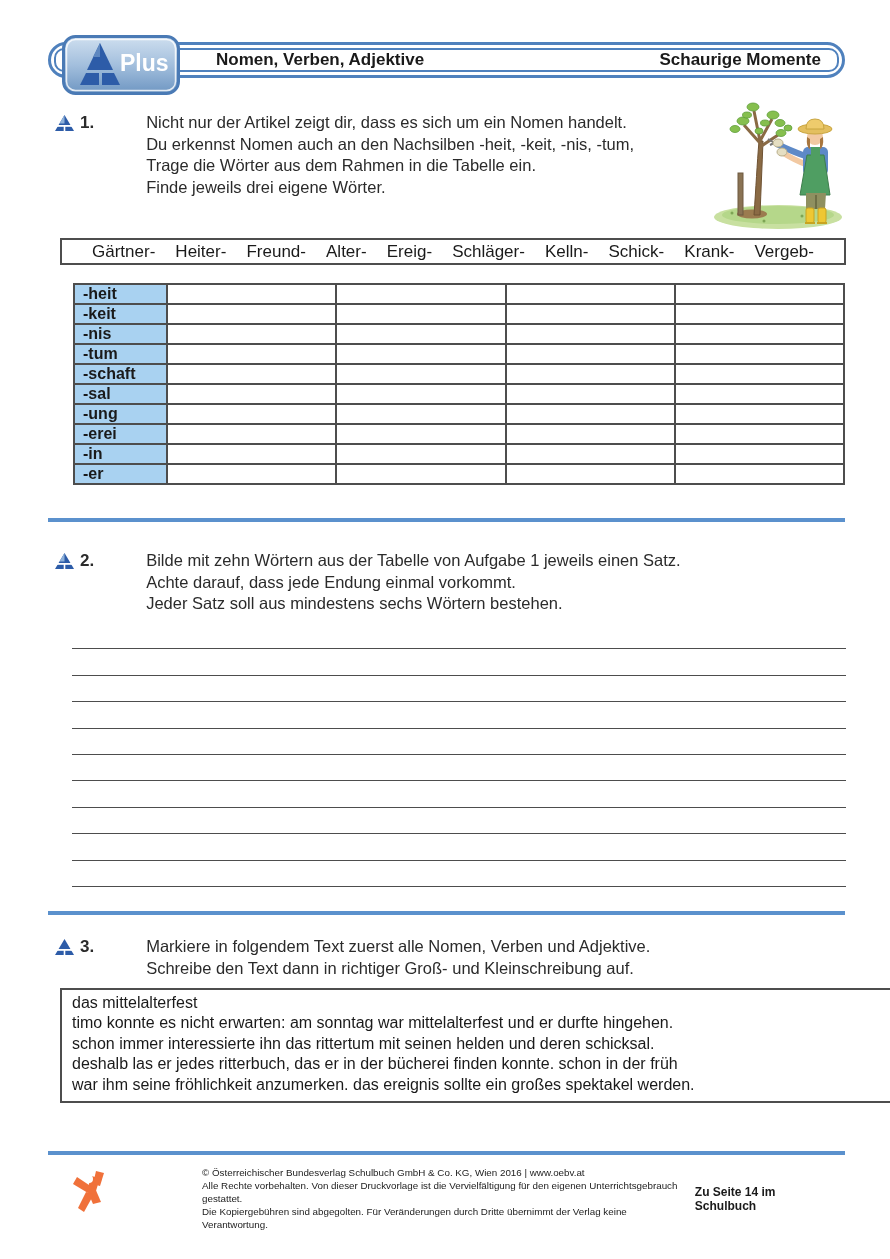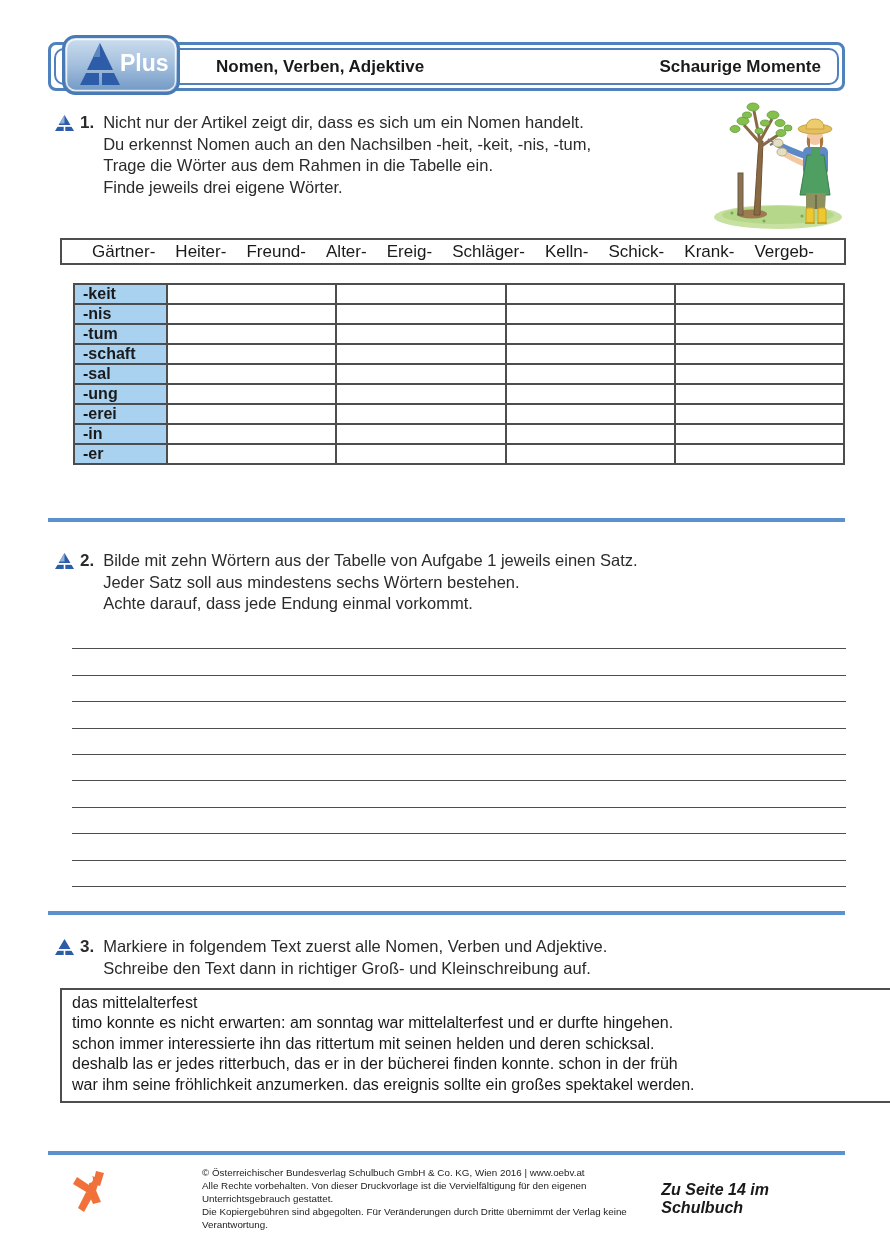--- a/index.html
+++ b/index.html
@@ -8,33 +8,33 @@
     --table-label-blue:#a9d2f1;
     --logo-blue:#2d5ca8;
     --oebv-orange:#f0713a;
     --line-gray:#4d4d4d;
   }
   *{margin:0;padding:0;box-sizing:border-box;}
   body{background:#fff;font-family:"Liberation Sans",sans-serif;color:#2b2b2b;}
   .page{position:relative;width:890px;height:1259px;background:#fff;overflow:hidden;}
 
   
-  .header-bar{position:absolute;left:48px;top:42px;width:797px;height:49px;
-    border:3px solid var(--header-border-blue);border-radius:8px;padding:3px;}
+  .header-bar{position:absolute;left:48px;top:42px;width:797px;height:36px;
+    border:3px solid var(--header-border-blue);border-radius:20px;padding:3px;}
   .header-inner{height:100%;border:2px solid var(--header-border-blue);border-radius:10px;
     display:flex;align-items:center;background:#fff;}
   .header-title{margin-left:160px;font-weight:bold;font-size:17px;color:#1a1a1a;}
   .header-sub{margin-left:auto;margin-right:16px;font-weight:bold;font-size:17px;color:#1a1a1a;}
   .logo-badge{position:absolute;left:62px;top:35px;width:118px;height:60px;}
 
   
   .task{position:absolute;display:flex;align-items:flex-start;}
   .task-icon{flex:0 0 auto;margin-top:3px;}
   .task-number{font-weight:bold;font-size:17px;margin:0 9px 0 6px;line-height:21px;}
-  .task-lines{font-size:16.5px;line-height:21.5px;}
+  .task-lines{font-size:16.5px;line-height:21.5px;margin-left:43px;}
   .task1{left:55px;top:112px;width:660px;}
   .task2{left:55px;top:550px;width:700px;}
   .task3{left:55px;top:936px;width:700px;}
 
   .illustration{position:absolute;left:702px;top:95px;width:155px;height:135px;}
 
   
   .word-frame{position:absolute;left:60px;top:238px;width:786px;height:27px;
     border:2px solid var(--line-gray);display:flex;align-items:center;
     justify-content:space-between;padding:0 30px;font-size:17px;color:#1a1a1a;text-align:center;}
@@ -54,21 +54,21 @@
 
   
   .text-box{position:absolute;left:60px;top:988px;width:850px;
     border:2.5px solid var(--line-gray);padding:3px 10px 6px 10px;
     font-size:16px;line-height:20.4px;color:#1a1a1a;}
 
   
   .footer{position:absolute;left:48px;top:1166px;width:797px;display:flex;align-items:flex-start;}
   .oebv-logo{width:44px;height:52px;margin-left:22px;flex:0 0 auto;}
   .footer-text{margin-left:88px;font-size:9.8px;line-height:13px;color:#222;}
-  .page-ref{margin-left:auto;margin-right:12px;align-self:center;font-weight:bold;font-size:16px;color:#1a1a1a;font-style:italic;}
+  .page-ref{margin-left:auto;margin-right:12px;align-self:center;font-weight:bold;font-size:12px;color:#1a1a1a;}
 </style>
 </head>
 <body>
 
 <div class="page">
 
   <div class="header-bar">
     <div class="header-inner">
       <span class="header-title">Nomen, Verben, Adjektive</span>
       <span class="header-sub">Schaurige Momente</span>
@@ -171,20 +171,27 @@
       <div>Schläger-</div>
       <div>Kelln-</div>
       <div>Schick-</div>
       <div>Krank-</div>
       <div>Vergeb-</div>
     </div>
 
   <table class="suffix-table">
       <tbody>
         <tr>
+          <td class="sfx">-heit</td>
+          <td></td>
+          <td></td>
+          <td></td>
+          <td></td>
+        </tr>
+        <tr>
           <td class="sfx">-keit</td>
           <td></td>
           <td></td>
           <td></td>
           <td></td>
         </tr>
         <tr>
           <td class="sfx">-nis</td>
           <td></td>
           <td></td>
@@ -248,22 +255,22 @@
   <div class="task task2">
     <svg class="task-icon" width="19" height="16" viewBox="0 0 19 16">
       <polygon points="9.5,0 19,16 0,16" fill="#2d5ca8"></polygon>
       <polygon points="9.5,0 4.5,8.5 9.5,8.5" fill="#8fb2da"></polygon>
       <rect x="2" y="10" width="15" height="1.8" fill="#ffffff"></rect>
       <rect x="8.7" y="10" width="1.6" height="6" fill="#ffffff"></rect>
     </svg>
     <span class="task-number">2.</span>
     <div class="task-lines">
         <div>Bilde mit zehn Wörtern aus der Tabelle von Aufgabe 1 jeweils einen Satz.</div>
+        <div>Achte darauf, dass jede Endung einmal vorkommt.</div>
         <div>Jeder Satz soll aus mindestens sechs Wörtern bestehen.</div>
-        <div>Achte darauf, dass jede Endung einmal vorkommt.</div>
       </div>
   </div>
 
   <div class="writing-lines">
       <div class="wline"></div>
       <div class="wline"></div>
       <div class="wline"></div>
       <div class="wline"></div>
       <div class="wline"></div>
       <div class="wline"></div>

